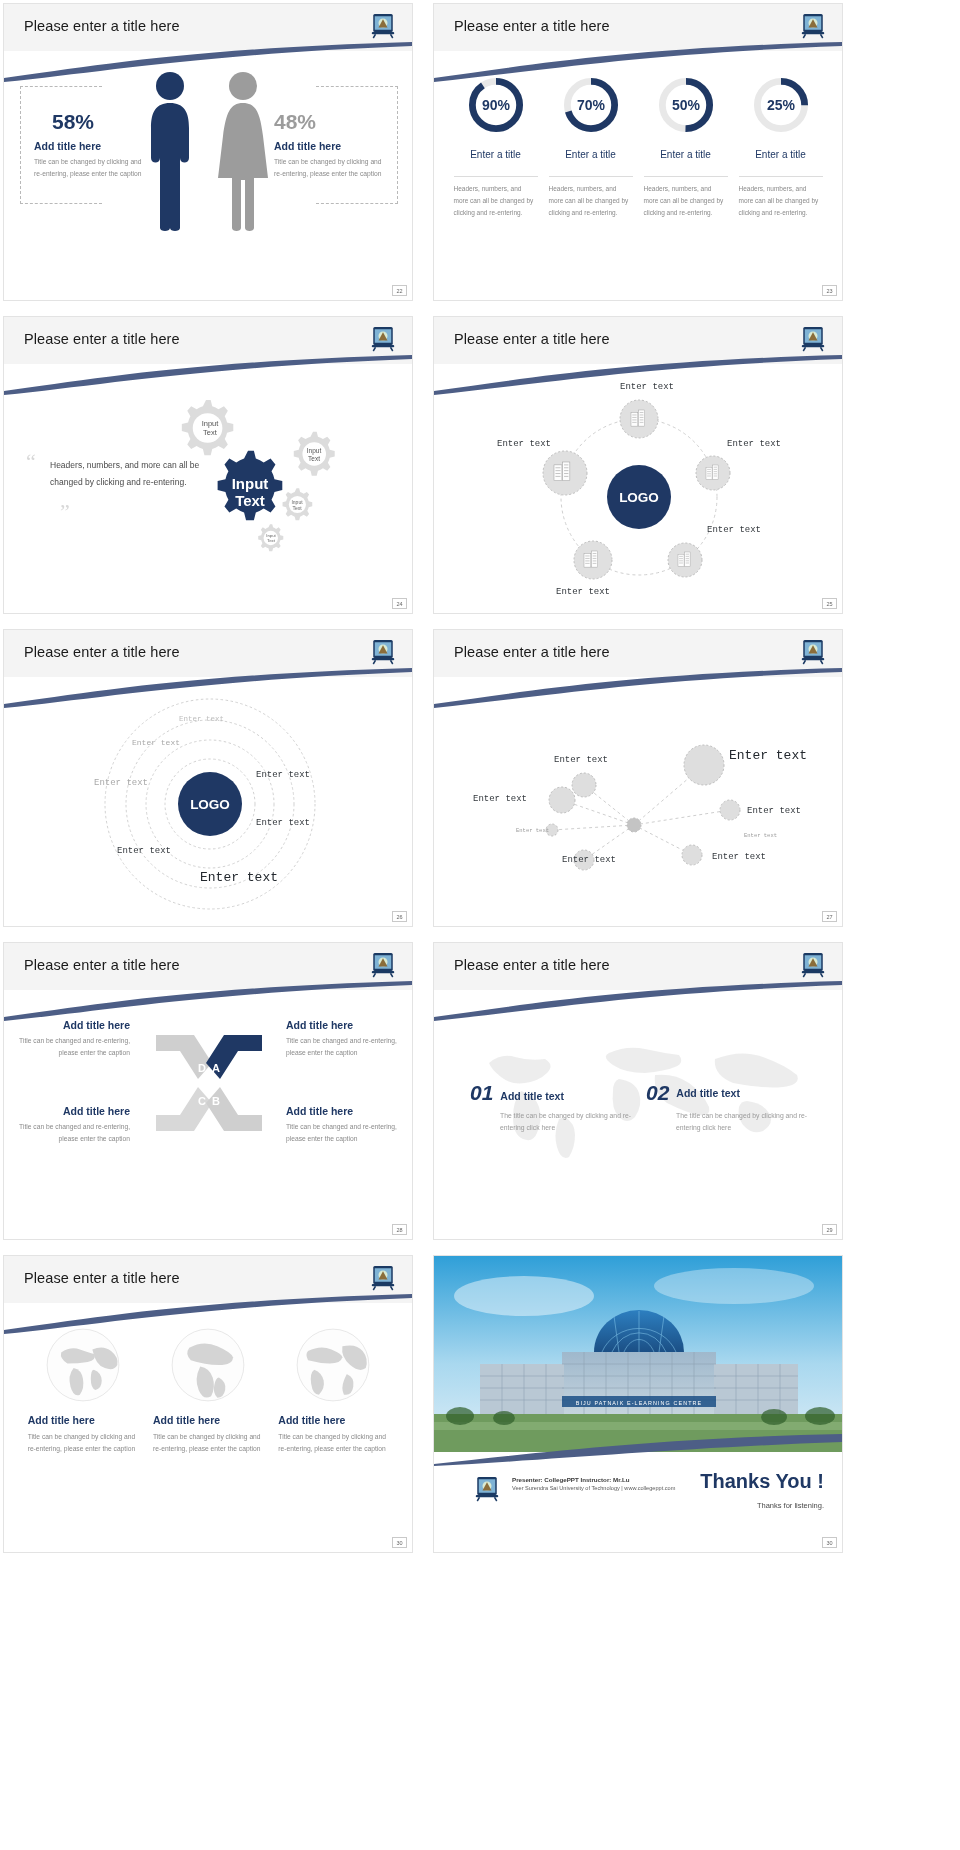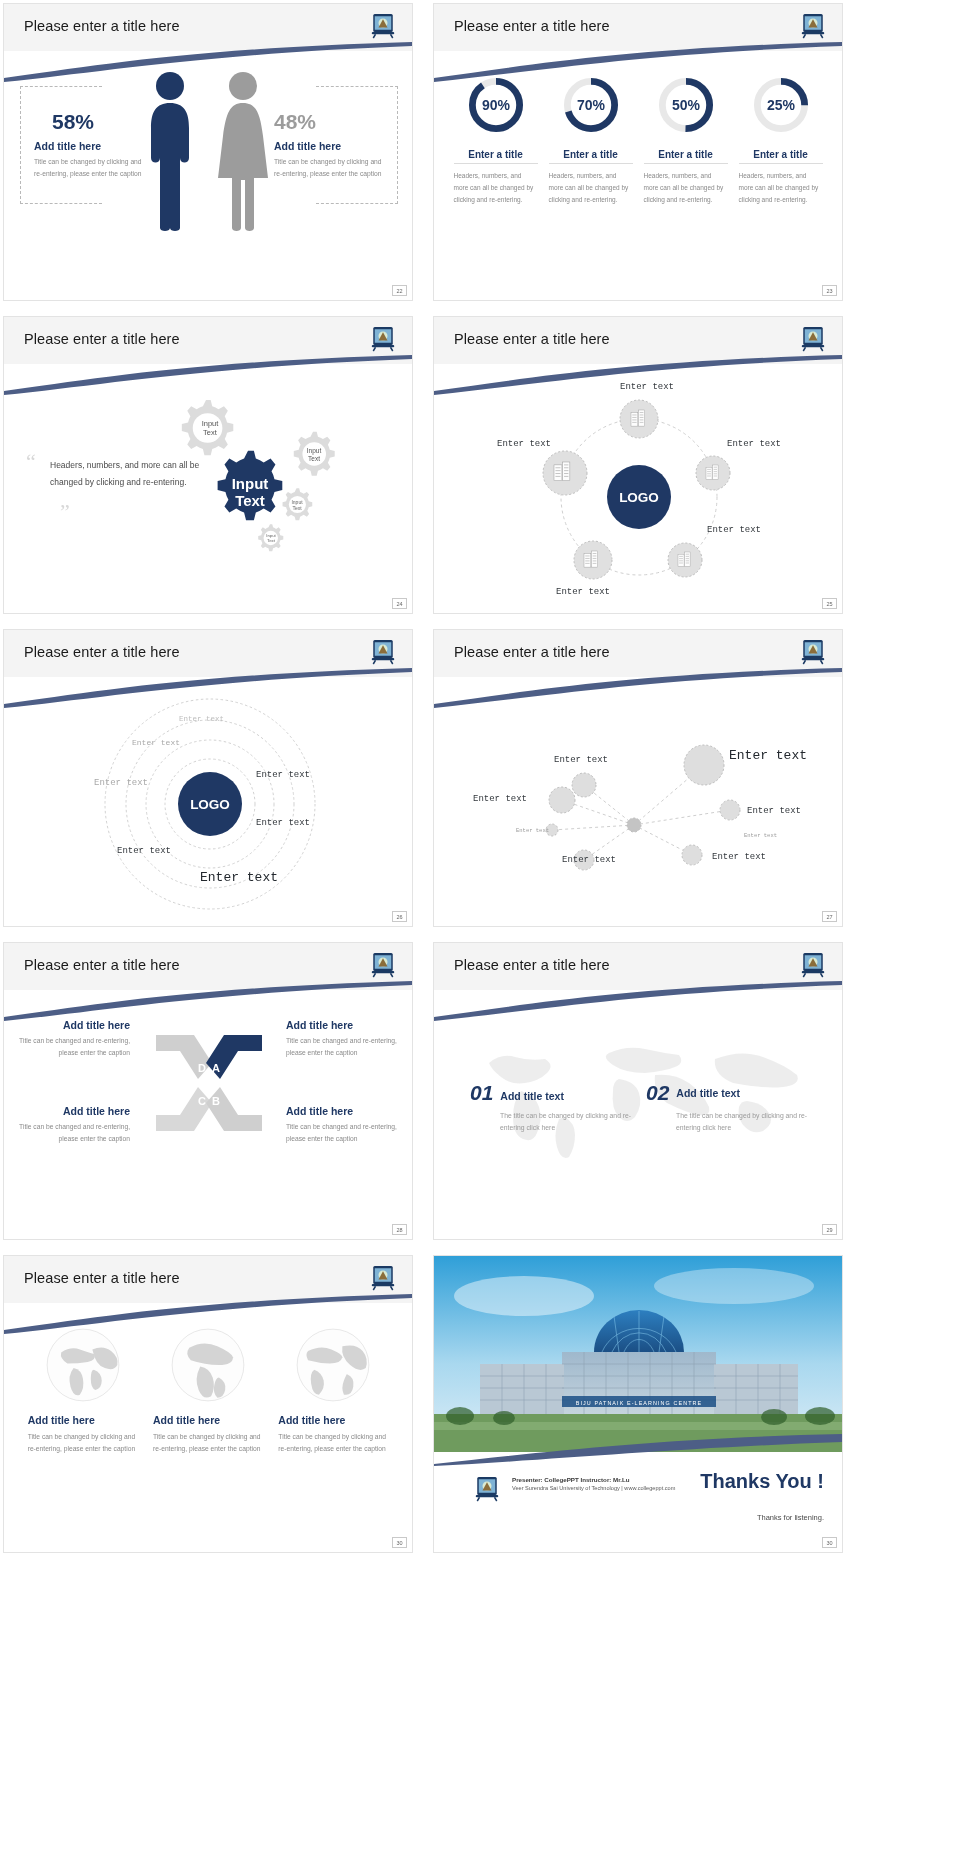--- a/index.html
+++ b/index.html
@@ -55,22 +55,22 @@
   .pct { font-size:21px; font-weight:bold; }
   .pct.dark { color:#1f3864; }
   .pct.grey { color:#9c9c9c; }
   .addtitle { font-size:10.5px; font-weight:bold; color:#1f3864; margin-bottom:4px; }
   .capt { font-size:6.7px; color:#8a8a8a; line-height:1.75; }
   .dashbox { position:absolute; border:1px dashed #b9b9b9; }
 
   
   .donutrow { display:flex; justify-content:space-around; padding:10px 14px 0; }
   .dcell { width:84px; text-align:center; }
-  .dtitle { font-size:10px; font-weight:bold; color:#1f3864; margin-top:9px;
-            padding-bottom:3px; border-bottom:1px solid #dcdcdc; }
+  .dtitle { font-size:10px; font-weight:normal; color:#1f3864; margin-top:9px;
+            padding-bottom:16px; border-bottom:1px solid #dcdcdc; }
   .dtext { font-size:6.5px; color:#8a8a8a; line-height:1.85; margin-top:6px; text-align:left;}
 
   
   .quote { font-size:22px; color:#d8d8d8; font-family:"Liberation Serif",serif; line-height:.6;}
   .qtext { font-size:8.5px; color:#4a4a4a; line-height:1.95; }
 
   
   .nodetxt { position:absolute; font-size:9px; color:#33383d; white-space:nowrap;font-family:Liberation Mono, monospace; }
   .nodetxt.sm { font-size:5.5px; color:#9a9a9a; }
   .nodetxt.lg { font-size:13px; color:#23282e; }
@@ -82,21 +82,21 @@
   .s8txt { font-size:6.8px; color:#9a9a9a; line-height:1.8; }
 
   
   .gcap { font-size:10.5px; font-weight:bold; color:#1f3864; margin-bottom:5px; }
 
   
   .photo { position:absolute; left:0; top:0; width:100%; height:196px; overflow:hidden; }
   .ftxt1 { font-size:6.2px; font-weight:bold; color:#3a3a3a; }
   .ftxt2 { font-size:5.6px; color:#5a5a5a; margin-top:2px; }
   .thanks { font-size:20px; font-weight:bold; color:#1f3864; }
-  .thanks-sub { font-size:7.5px; color:#4a4a4a; margin-top:20px;text-align:right; }
+  .thanks-sub { font-size:7.5px; color:#4a4a4a; margin-top:8px;text-align:right; }
 </style>
 </head>
 <body>
 
 <div class="deck">
 
 <div class="slide">
   <div class="hdr"></div>
   <div class="hdr-title">Please enter a title here</div>
   <svg class="crest" viewBox="0 0 40 40">

